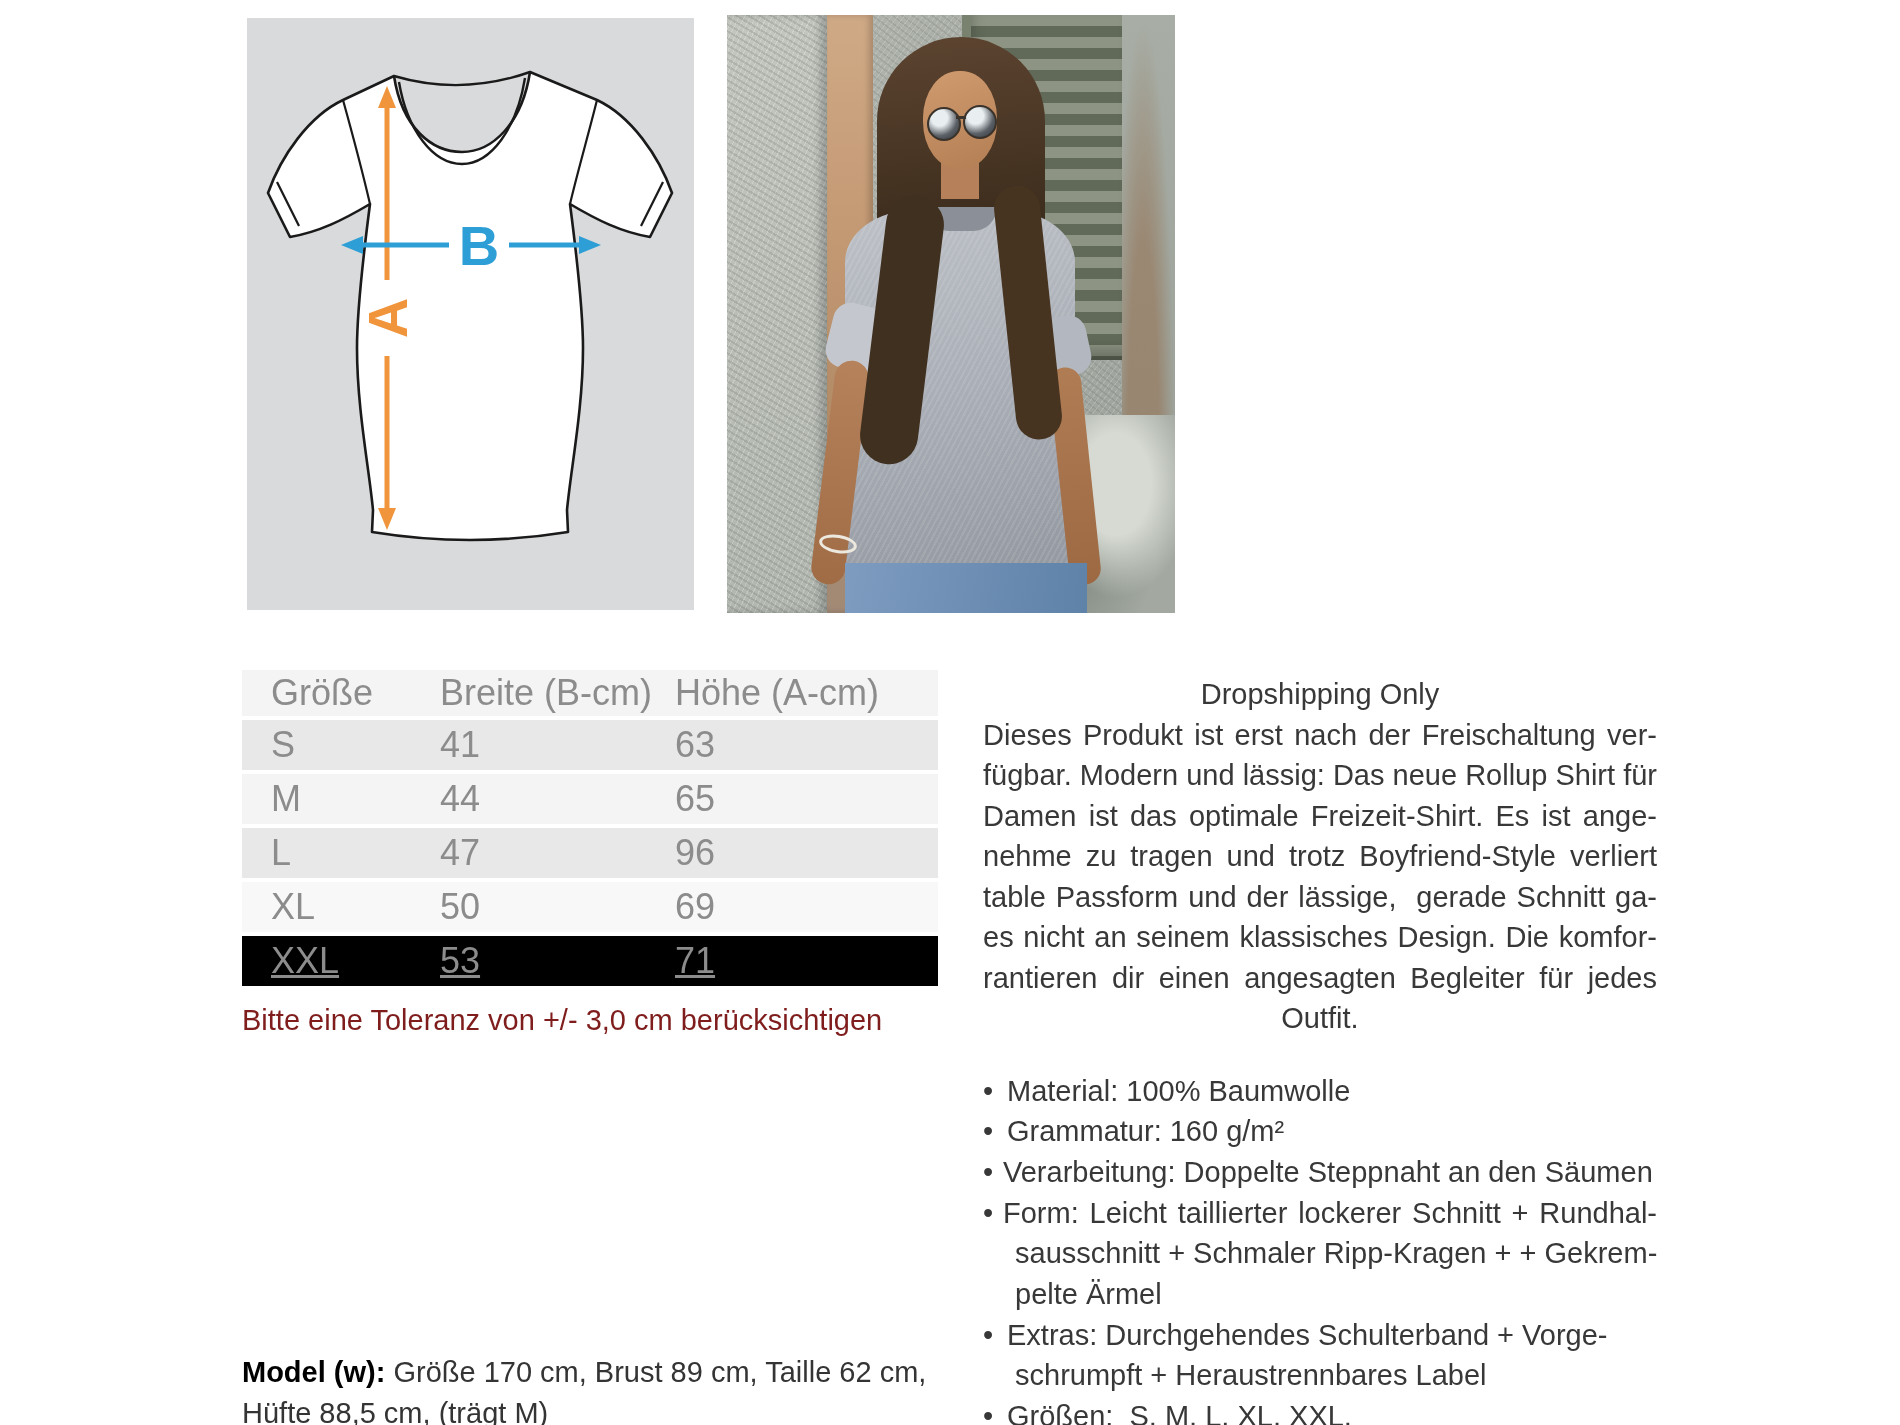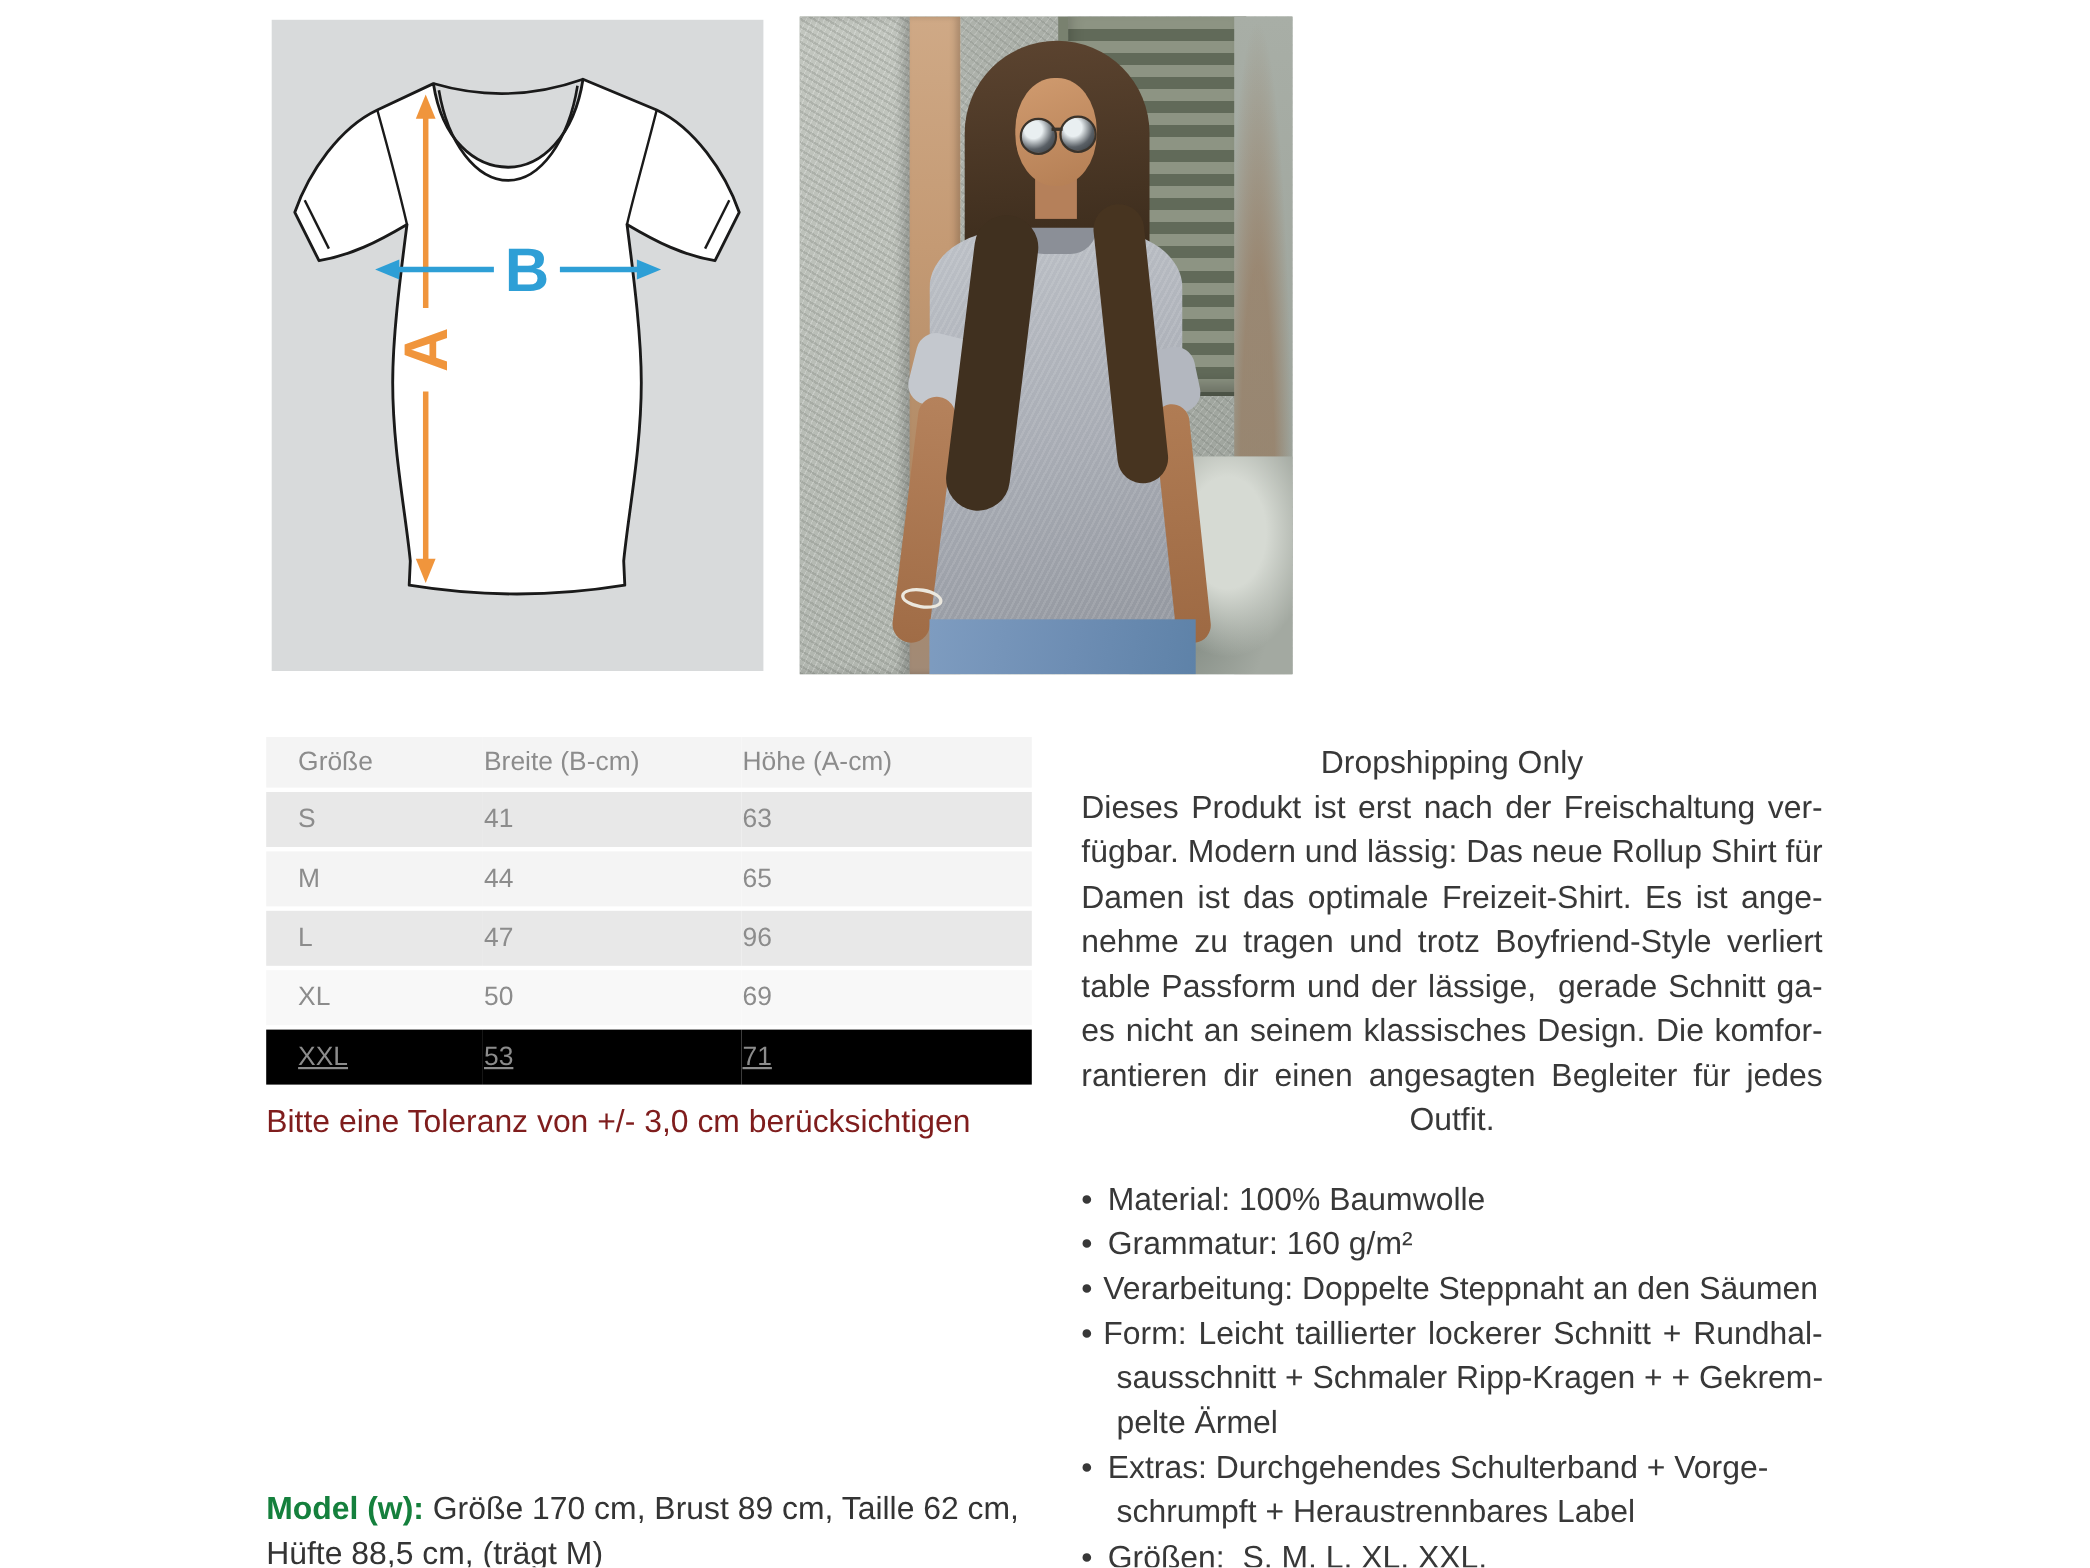--- a/index.html
+++ b/index.html
@@ -61,33 +61,33 @@
   .ph-face{left:196px;top:56px;width:74px;height:98px;border-radius:48%;
     background:linear-gradient(160deg,#d09b6f,#b47e54);}
   .ph-lens-l{left:200px;top:92px;width:30px;height:30px;border-radius:50%;border:2px solid #3a332b;
     background:radial-gradient(circle at 35% 30%, #e9eff1 0 28%, #5a6066 62%, #2e3337);}
   .ph-lens-r{left:236px;top:90px;width:30px;height:30px;border-radius:50%;border:2px solid #3a332b;
     background:radial-gradient(circle at 35% 30%, #e9eff1 0 28%, #5a6066 62%, #2e3337);}
   .ph-bridge{left:229px;top:101px;width:10px;height:3px;background:#3a332b;}
 
   
   .size-table{position:absolute;left:242px;top:666px;width:696px;border-collapse:separate;border-spacing:0 4px;
-    font-size:24px;color:#8c8c8c;table-layout:fixed;}
+    font-size:36px;color:#8c8c8c;table-layout:fixed;}
   .size-table th{font-weight:normal;text-align:left;height:44px;background:#f4f4f4;}
   .size-table td{height:48px;}
   .size-table th:first-child,.size-table td:first-child{padding-left:29px;}
   .size-table tr.dark td{background:#e8e8e8;}
   .size-table tr.light td{background:#f4f4f4;}
   .size-table tr.lighter td{background:#f8f8f8;}
   .size-table tr.mid td{background:#000000;text-decoration:underline;}
 
   .tolerance{position:absolute;left:242px;top:1004px;font-size:29px;color:#7f1d1d;}
 
   .model-info{position:absolute;left:242px;top:1352px;font-size:29px;line-height:41px;color:#343434;}
-  .model-info .mlabel{font-weight:bold;color:#15803d;}
+  .model-info .mlabel{font-weight:bold;color:#000000;}
 
   
   .desc{position:absolute;left:983px;top:674px;width:674px;font-size:29px;color:#383838;}
   .dline{height:40.5px;line-height:40.5px;white-space:nowrap;overflow:hidden;text-align:center;}
   .dline.j{text-align:justify;text-align-last:justify;}
   .dlist{margin-top:32px;}
   .li{height:40.7px;line-height:40.7px;white-space:nowrap;overflow:hidden;}
   .li.j{text-align:justify;text-align-last:justify;}
   .li .mk{display:inline-block;width:24px;}
   .li.tight .mk{width:20px;}

